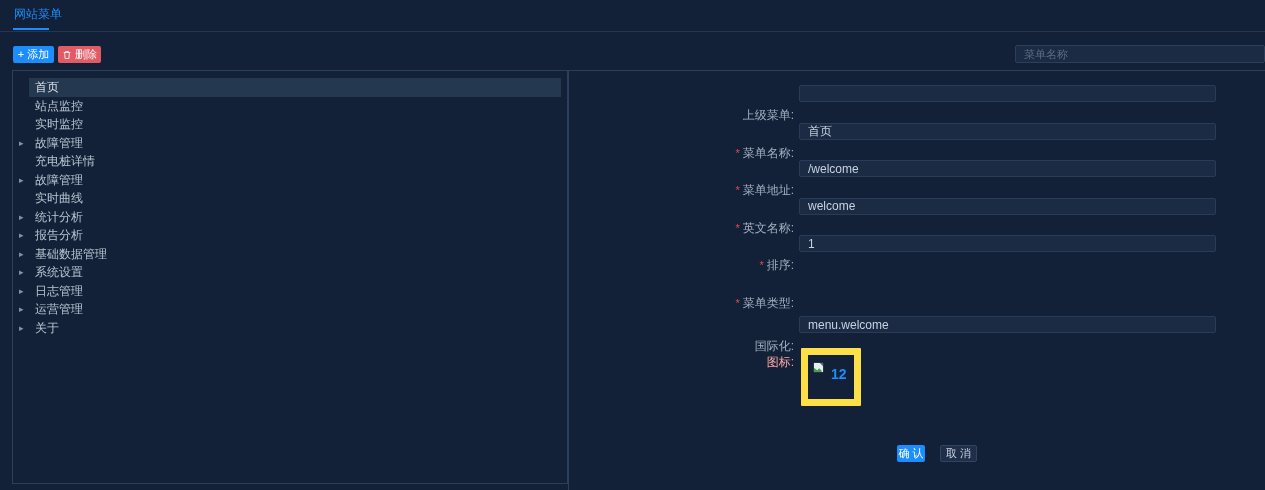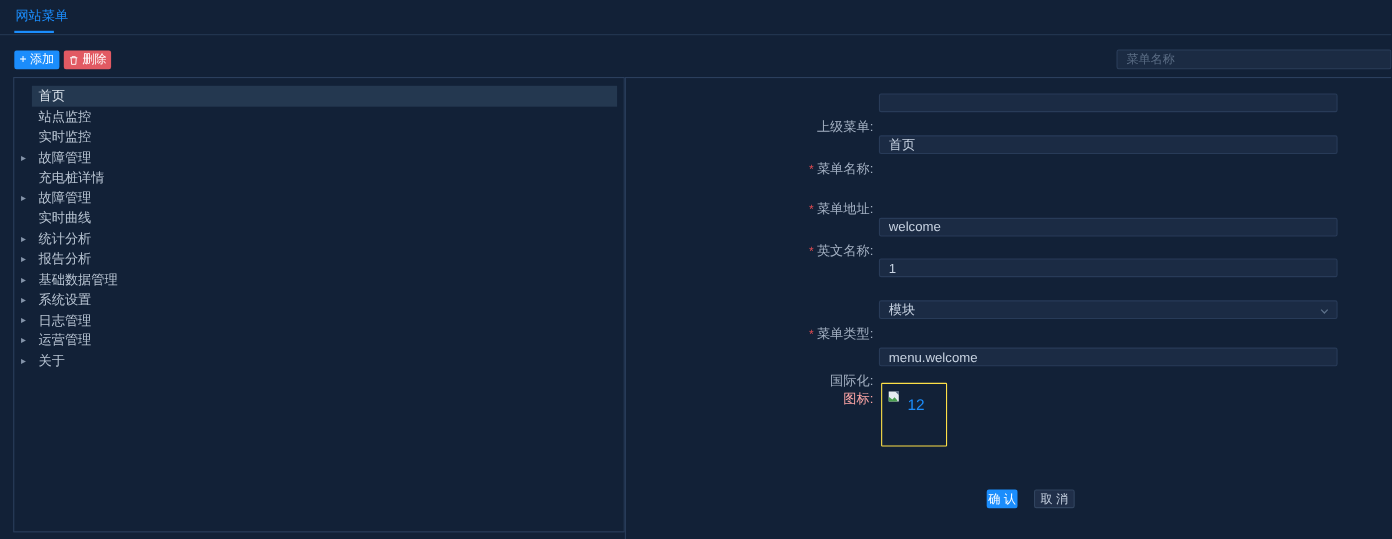--- a/index.html
+++ b/index.html
@@ -47,21 +47,21 @@
                 background:#1b2b44; border:1px solid #283b58; border-radius:2px;
                 color:#c7d2e1; font-size:12px; padding:0 8px; outline:none; font-family:inherit; }
   .form-select { position:absolute; left:230px; top:0; width:417px; height:17px;
                 background:#1b2b44; border:1px solid #283b58; border-radius:2px;
                 color:#c7d2e1; font-size:12px; padding:0 8px; line-height:15px; cursor:pointer; }
   .select-chevron { position:absolute; right:6px; top:3px; }
 
   .icon-label { position:absolute; left:40px; top:283px; width:185px; text-align:right;
                 font-size:12px; color:#fca5a5; }
   .icon-box { position:absolute; left:232px; top:277px; width:60px; height:58px;
-              border:1px solid #fde047; border-radius:1px; cursor:pointer; }
+              border:7px solid #fde047; border-radius:1px; cursor:pointer;font-weight:bold; }
   .broken-img { position:absolute; left:5px; top:4px; }
   .icon-alt { position:absolute; left:23px; top:11px; font-size:14px; color:#1b8dfc; }
 
   .btn-confirm { position:absolute; left:328px; top:374px; width:28px; height:17px;
               background:#1b8dfc; color:#fff; font-size:11px; border-radius:2px;
               display:flex; align-items:center; justify-content:center; cursor:pointer; }
   .btn-cancel { position:absolute; left:371px; top:374px; width:37px; height:17px;
               background:#202f49; border:1px solid #31445f; color:#c7d2e1; font-size:11px;
               border-radius:2px; display:flex; align-items:center; justify-content:center; cursor:pointer; }
 </style>
@@ -113,33 +113,32 @@
         <div class="form-row" style="top: 14px;">
           <span class="form-label"><span>上级菜单:</span></span>
           <input type="text" class="form-input" value="" style="">
         </div>
         <div class="form-row" style="top: 51.5px;">
           <span class="form-label"><span class="asterisk">*</span><span>菜单名称:</span></span>
           <input type="text" class="form-input" value="首页" style="">
         </div>
         <div class="form-row" style="top: 89px;">
           <span class="form-label"><span class="asterisk">*</span><span>菜单地址:</span></span>
+          <input type="text" class="form-input" value="/welcome" style="">
         </div>
         <div class="form-row" style="top: 126.5px;">
           <span class="form-label"><span class="asterisk">*</span><span>英文名称:</span></span>
           <input type="text" class="form-input" value="welcome" style="">
         </div>
         <div class="form-row" style="top: 164px;">
+          <span class="form-label"><span class="asterisk">*</span><span>排序:</span></span>
           <input type="text" class="form-input" value="1" style="">
         </div>
         <div class="form-row" style="top: 201.5px;">
           <span class="form-label"><span class="asterisk">*</span><span>菜单类型:</span></span>
-          <div class="form-select"><span>模块</span><span class="select-chevron"><svg width="10" height="10" viewBox="0 0 10 10">
-                <path d="M2 3.5L5 6.5L8 3.5" stroke="#5c7089" fill="none" stroke-width="1.2"></path>
-              </svg></span></div>
         </div>
         <div class="form-row" style="top: 245px; padding-left: 13px;">
           <span class="form-label"><span>国际化:</span></span>
           <input type="text" class="form-input" value="menu.welcome" style="">
         </div>
       </div>
 
     <div class="icon-label">图标:</div>
     <div class="icon-box">
       <span class="broken-img" style="display:block;">

